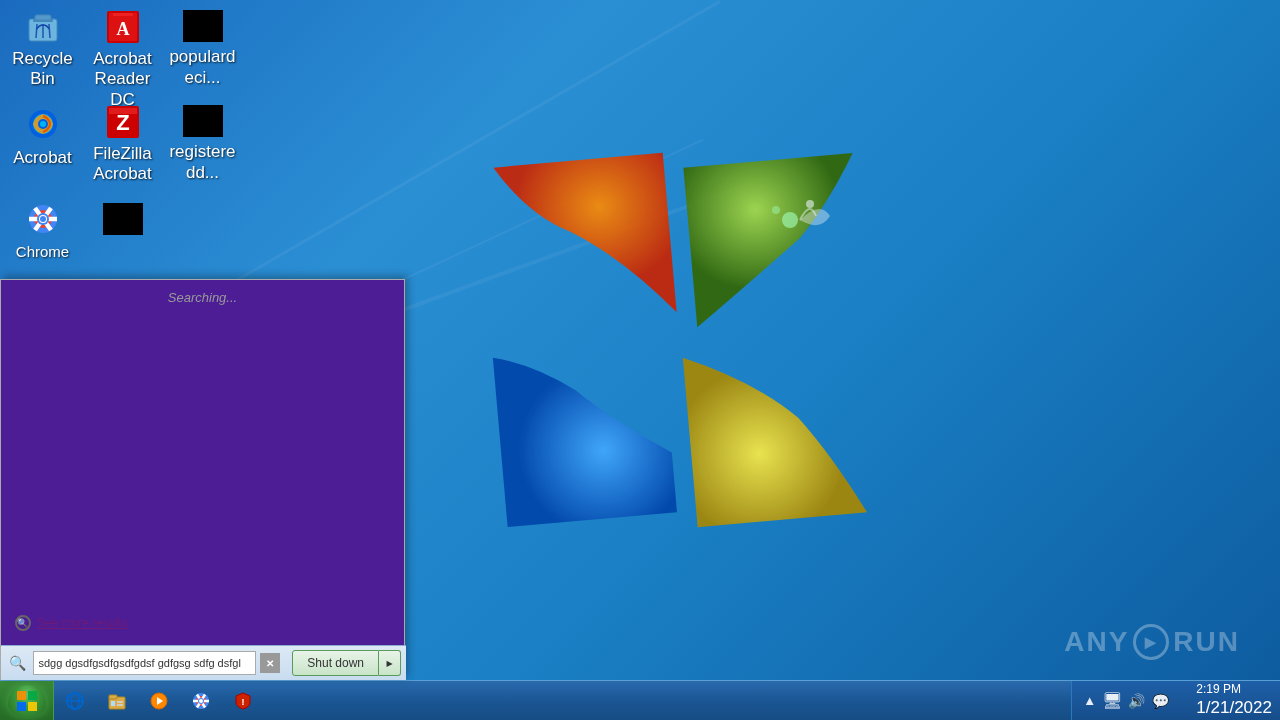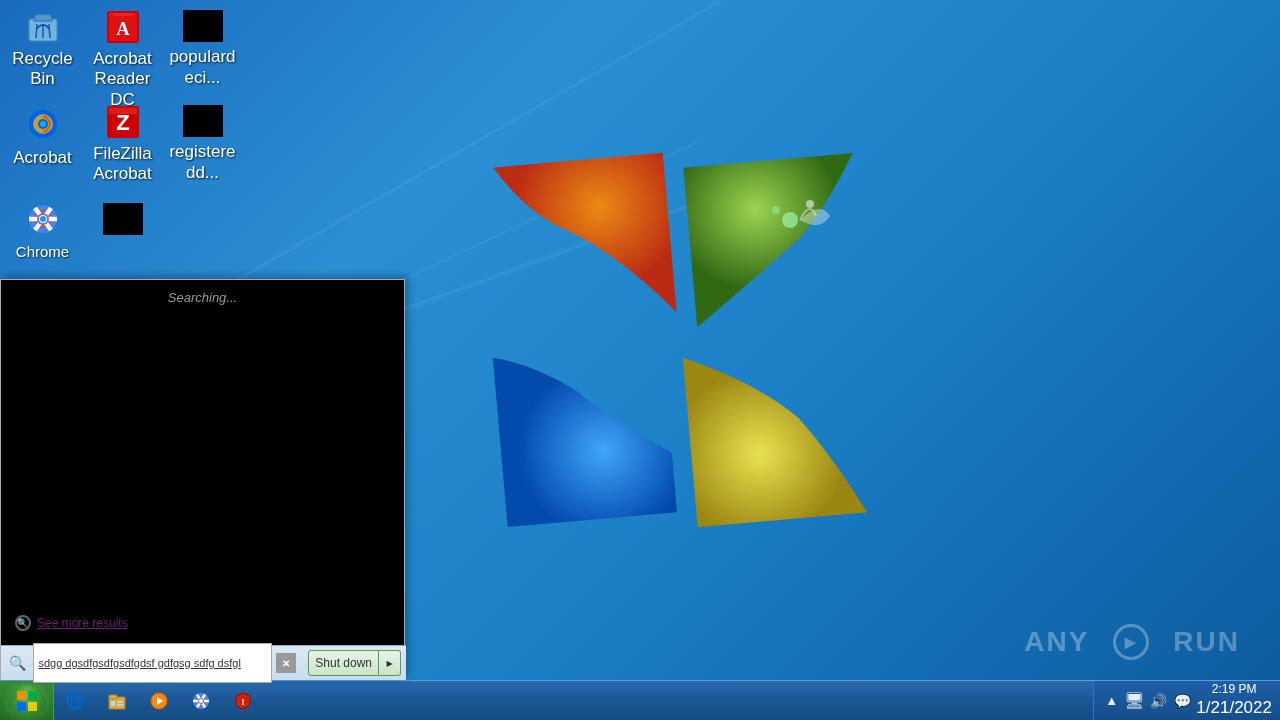--- a/index.html
+++ b/index.html
@@ -147,40 +147,40 @@
     .tray-icon {
       font-size: 13px;
       color: white;
       margin: 0 3px;
       opacity: 0.9;
     }
 
     .tray-time {
       color: white;
       font-size: 12px;
-      margin-left: 2px;
-      text-align: center;
+      margin-left: 24px;
+      text-align: left;
       line-height: 1.3;
     }
 
     
     #start-menu {
       position: absolute;
       bottom: 40px;
       left: 0;
       width: 405px;
       background: white;
       border: 1px solid #aaa;
       border-bottom: none;
       z-index: 200;
       box-shadow: 3px -3px 8px rgba(0,0,0,0.3);
     }
 
     #start-menu-content {
-      background: #000000;
+      background: #4c1d95;
       min-height: 400px;
       position: relative;
     }
 
     .searching-text {
       position: absolute;
       top: 10px;
       left: 50%;
       transform: translateX(-50%);
       color: #999;
@@ -232,21 +232,21 @@
       color: white;
       font-size: 10px;
       font-weight: bold;
     }
 
     .shutdown-btn {
       height: 26px;
       background: linear-gradient(to bottom, #e8f4e8 0%, #c8e4c8 100%);
       border: 1px solid #5a9a5a;
       border-radius: 3px 0 0 3px;
-      padding: 0 6px;
+      padding: 0 14px;
       font-size: 12px;
       color: #333;
       cursor: pointer;
       display: flex;
       align-items: center;
     }
 
     .shutdown-arrow {
       height: 26px;
       width: 22px;
@@ -296,21 +296,21 @@
     .anyrun-watermark {
       position: absolute;
       bottom: 60px;
       right: 40px;
       color: rgba(255,255,255,0.3);
       font-size: 28px;
       font-weight: bold;
       letter-spacing: 2px;
       display: flex;
       align-items: center;
-      gap: 24px;
+      gap: 4px;
     }
 
     .anyrun-play {
       width: 36px;
       height: 36px;
       border: 3px solid rgba(255,255,255,0.3);
       border-radius: 50%;
       display: flex;
       align-items: center;
       justify-content: center;
@@ -474,21 +474,21 @@
       <span class="searching-text">Searching...</span>
     </div>
 
     <div class="see-more-results" style="bottom:45px; position:absolute; left:10px;">
       <div class="see-more-icon">🔍</div>
       <span class="see-more-text">See more results</span>
     </div>
 
     <div id="search-bar">
       <span class="search-magnifier">🔍</span>
-      <input type="text" id="search-input" value="sdgg dgsdfgsdfgsdfgdsf gdfgsg sdfg dsfgl" style="flex: 1 1 0%; height: 40px; border: 1px solid rgb(170, 170, 170); font-size: 11px; padding: 0px 4px; outline: none; text-decoration: underline;">
+      <input type="text" id="search-input" value="sdgg dgsdfgsdfgsdfgdsf gdfgsg sdfg dsfgl" style="flex: 1 1 0%; height: 24px; border: 1px solid rgb(170, 170, 170); font-size: 11px; padding: 0px 4px; outline: none;">
       <button class="search-clear">✕</button>
 
       <div style="display:flex;align-items:center;margin-left:8px;">
         <button class="shutdown-btn">
           <span>Shut down</span>
         </button>
         <button class="shutdown-arrow">
           <span>▶</span>
         </button>
       </div>

